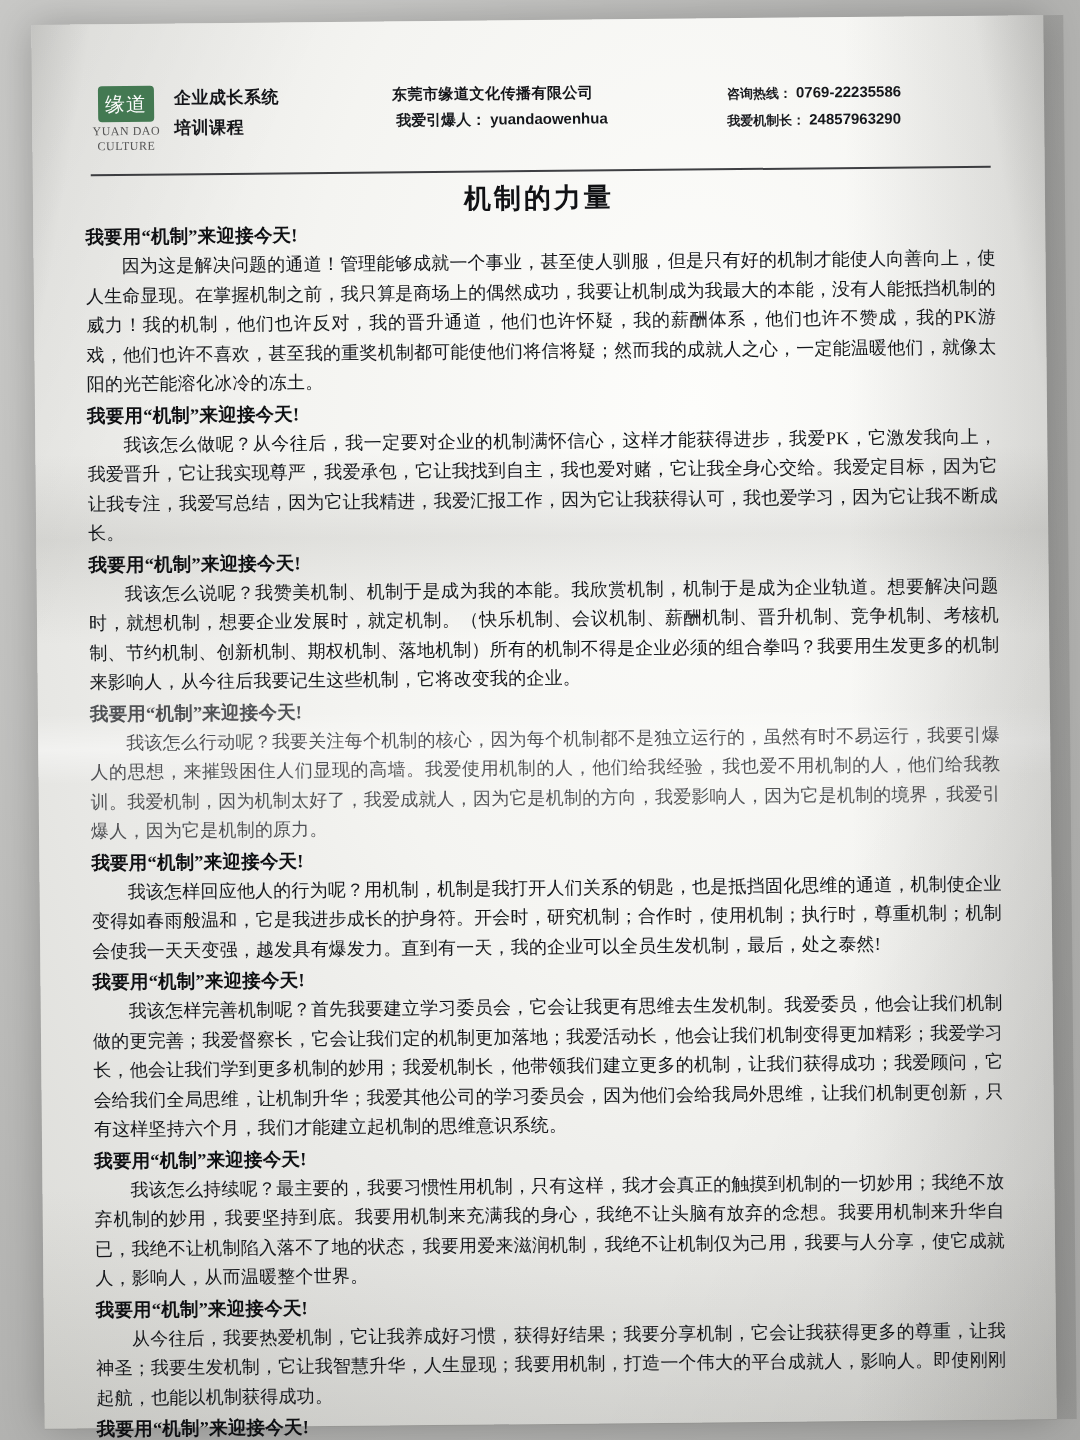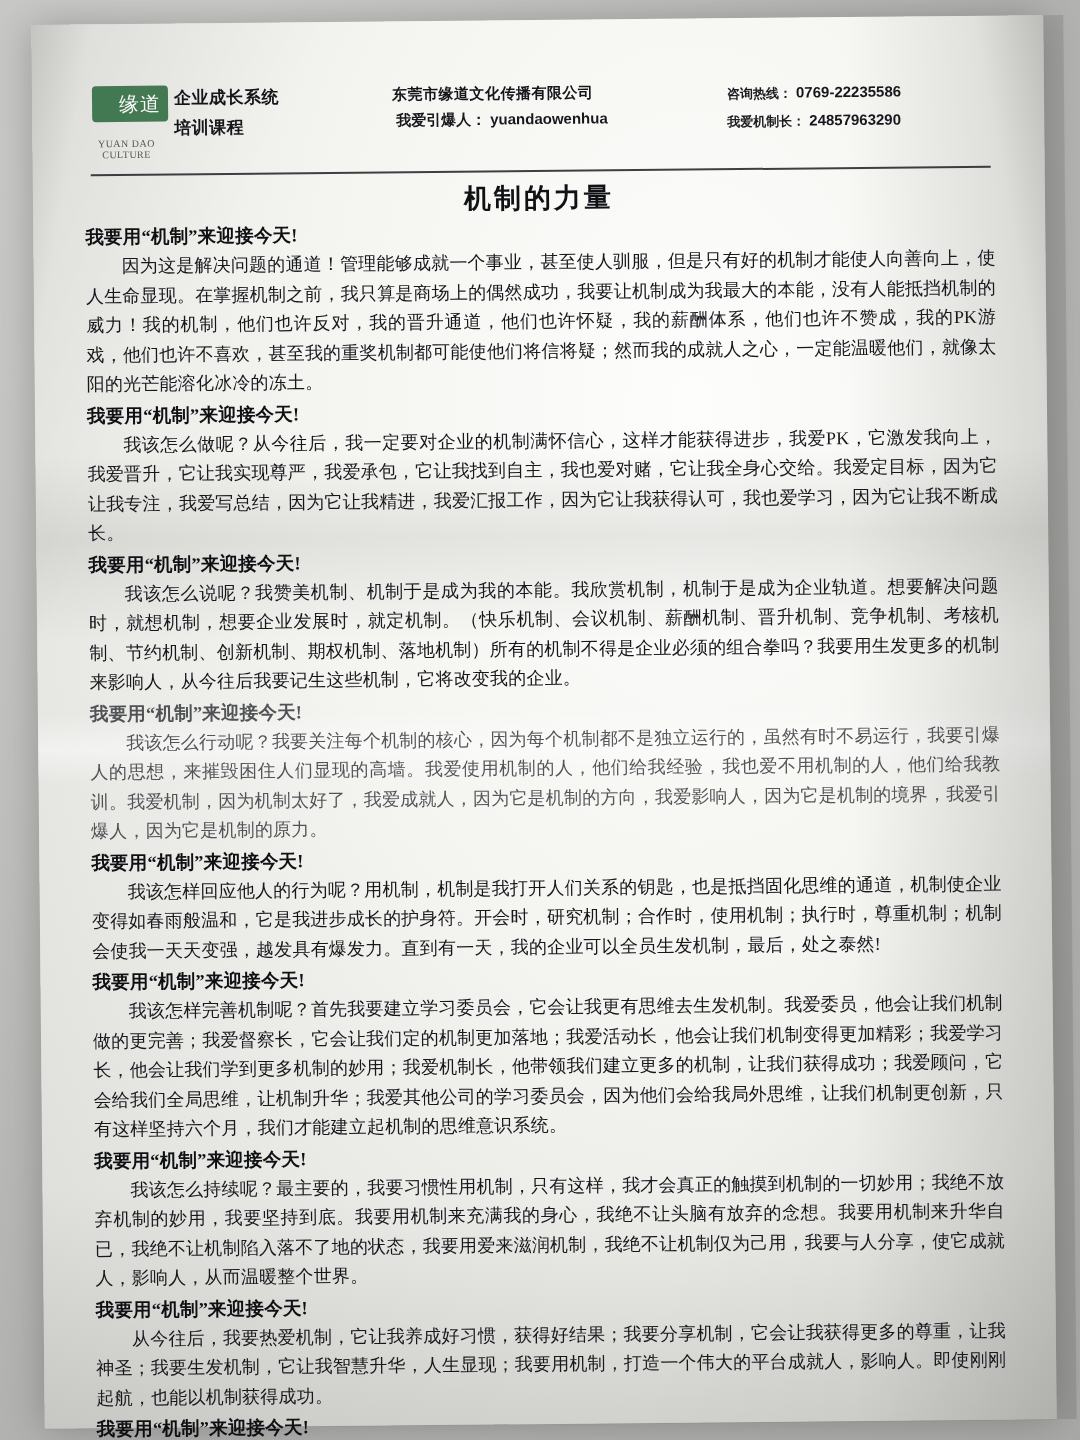--- a/index.html
+++ b/index.html
@@ -83,26 +83,25 @@
     width: 56px; height: 36px;
     margin: 0 auto;
     background: #2e6b3f;
     border-radius: 4px;
     color: #fff;
     font-family: "Liberation Serif", serif;
     font-size: 20px;
     line-height: 36px;
     letter-spacing: 1px;
     opacity: 0.88;
-    padding-left: 20px;
   }
   .logo-sub {
-    font-size: 10px;
+    font-size: 12px;
     color: #555;
-    margin-top: 16px;
+    margin-top: 2px;
     letter-spacing: 0.5px;
   }
   .lh-col {
     position: absolute;
     font-family: "Liberation Sans", sans-serif;
     color: #15161a;
   }
   .lh-col.left  { left: 82px;  top: 4px;  width: 190px; }
   .lh-col.mid   { left: 300px; top: 4px;  width: 300px; }
   .lh-col.right { left: 635px; top: 6px;  width: 250px; }
@@ -121,21 +120,20 @@
   .lh-row {
     display: flex;
     align-items: baseline;
     line-height: 26px;
   }
   .lh-label {
     font-size: 13px;
     font-weight: bold;
     color: #1b1c20;
     white-space: nowrap;
-    font-family: Liberation Mono, monospace;
   }
   .lh-value {
     font-size: 15px;
     font-weight: bold;
     color: #16181c;
     margin-left: 4px;
     white-space: nowrap;
   }
   #lh-rule {
     position: absolute;

